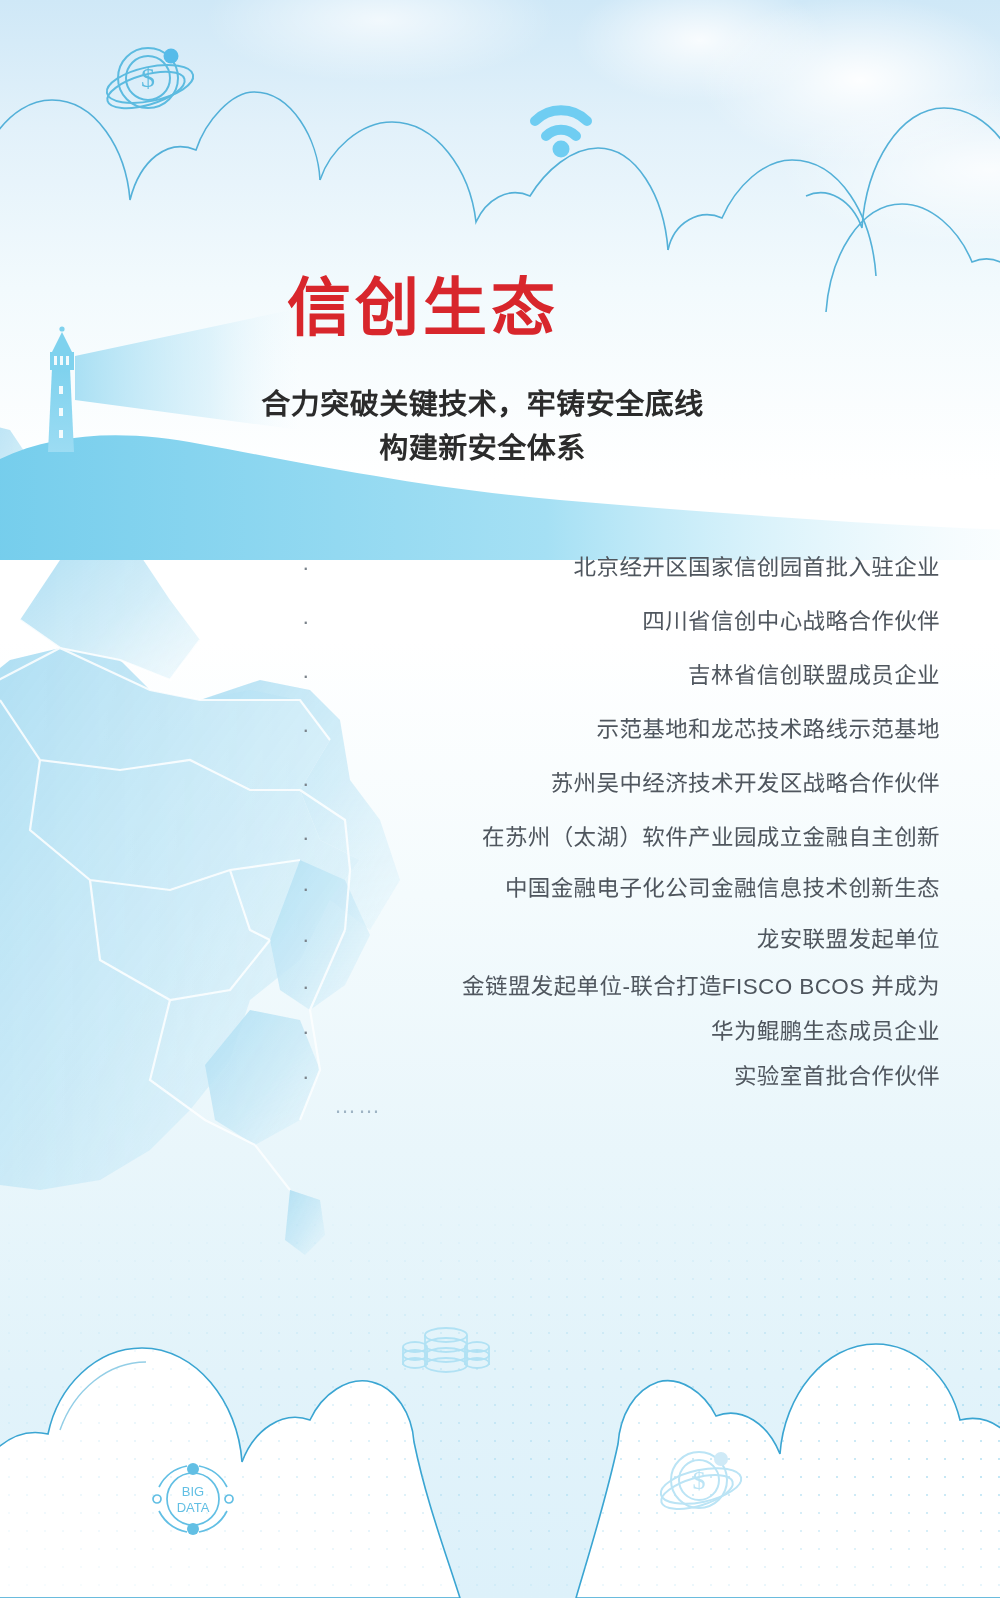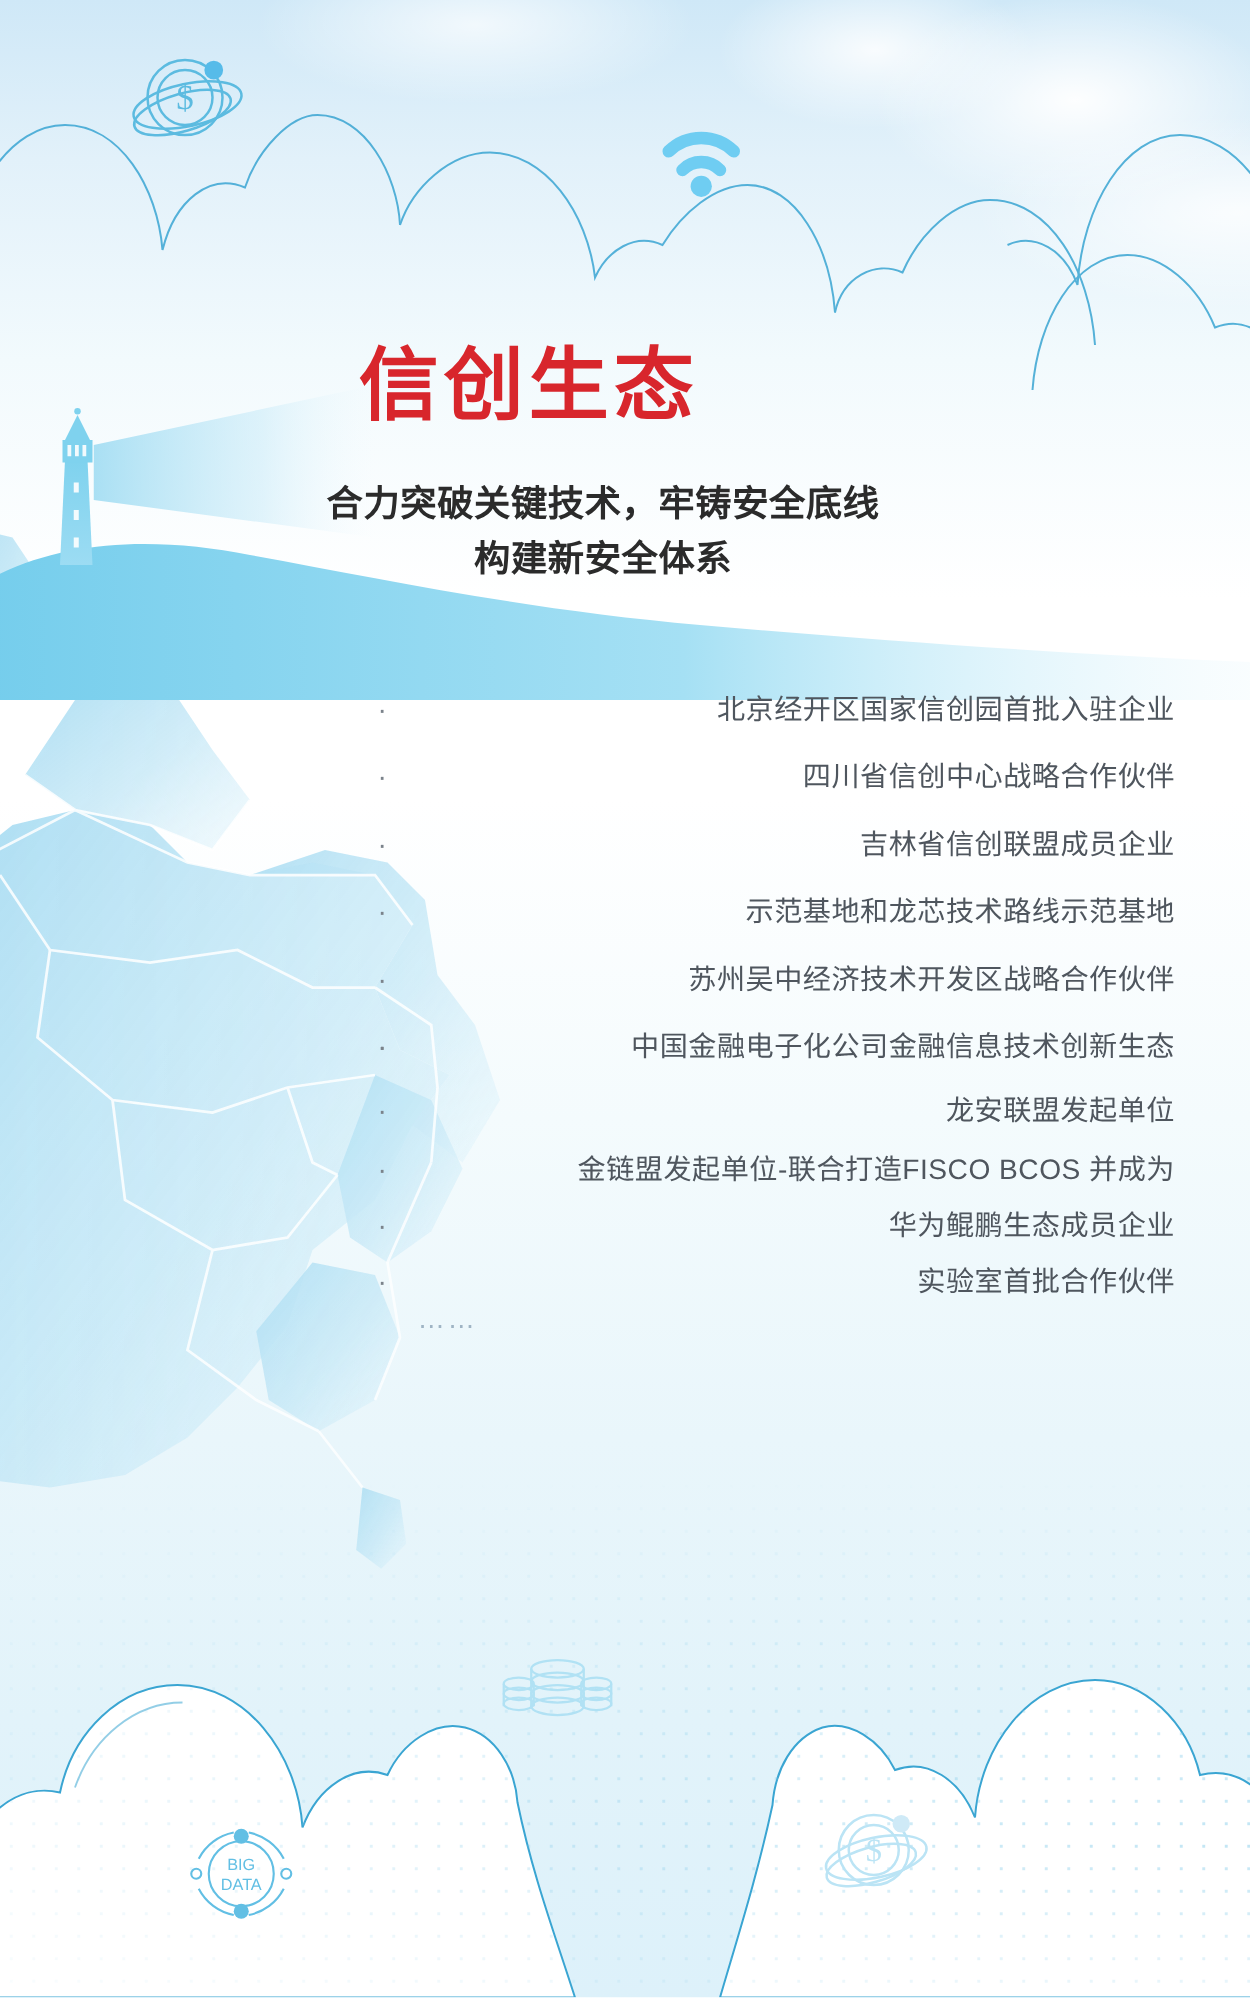--- a/index.html
+++ b/index.html
@@ -339,20 +339,21 @@
         <span class="ln">示范基地和龙芯技术路线示范基地</span>
       </div>
 
       <div class="bullet">
         <span class="dot">·</span>
         <span class="ln">苏州吴中经济技术开发区战略合作伙伴</span>
       </div>
 
       <div class="bullet two-line">
         <span class="dot">·</span>
+        <span class="ln">在苏州（太湖）软件产业园成立金融自主创新</span>
       </div>
 
       <div class="bullet two-line">
         <span class="dot">·</span>
         <span class="ln">中国金融电子化公司金融信息技术创新生态</span>
       </div>
 
       <div class="bullet" style="margin-bottom:14px">
         <span class="dot">·</span>
         <span class="ln">龙安联盟发起单位</span>

